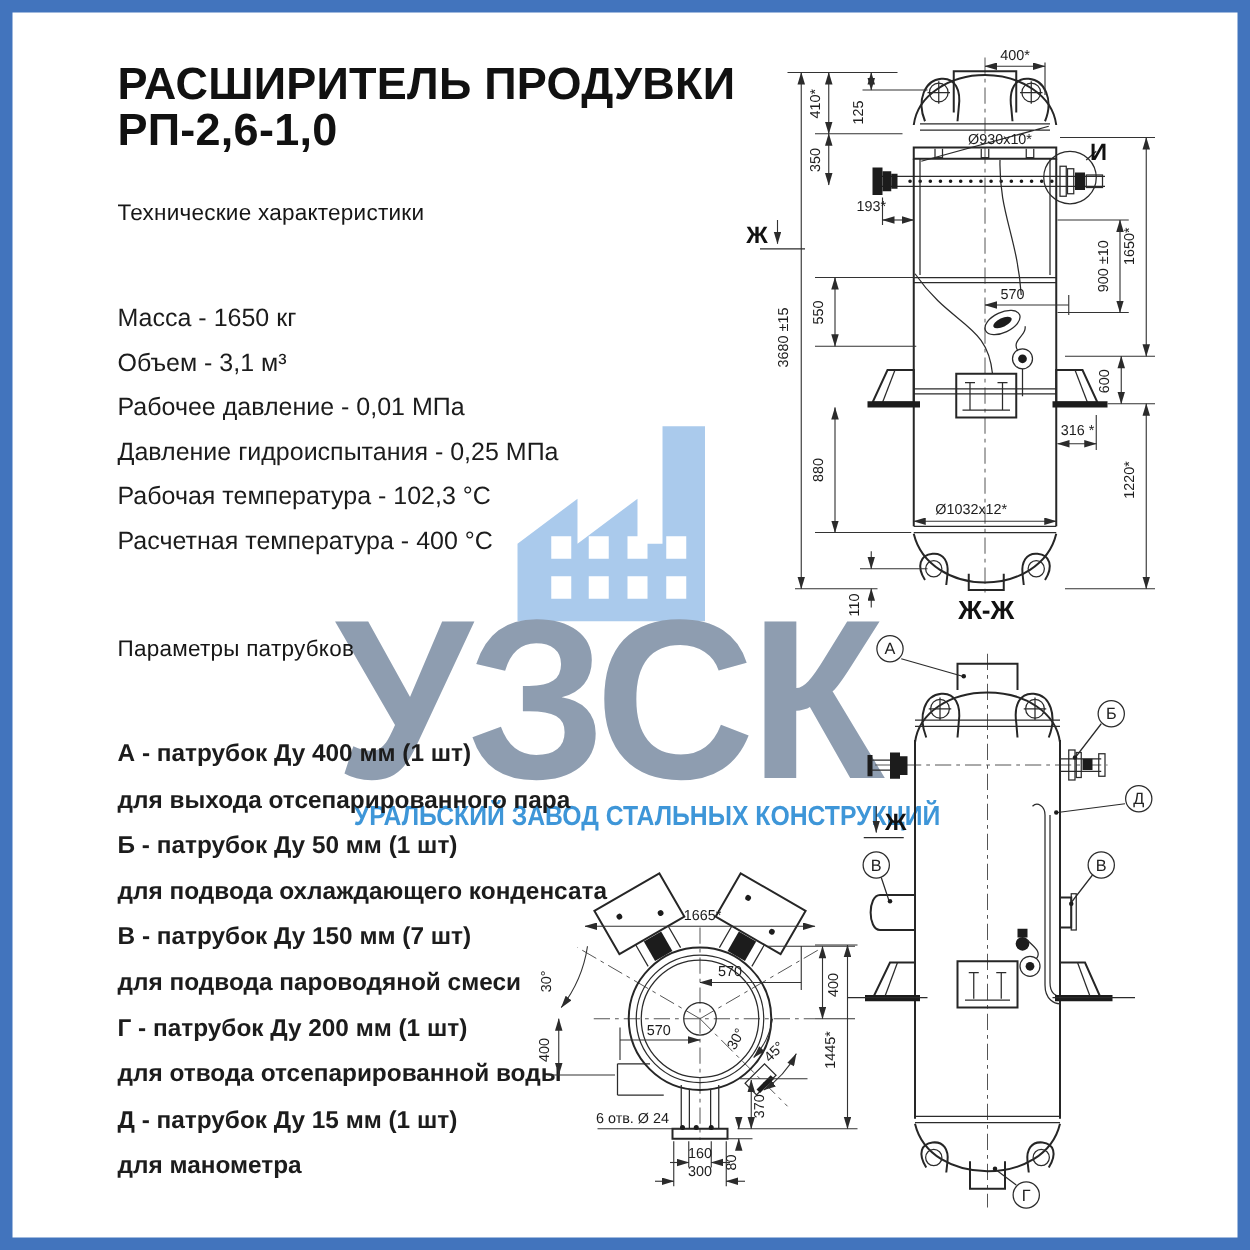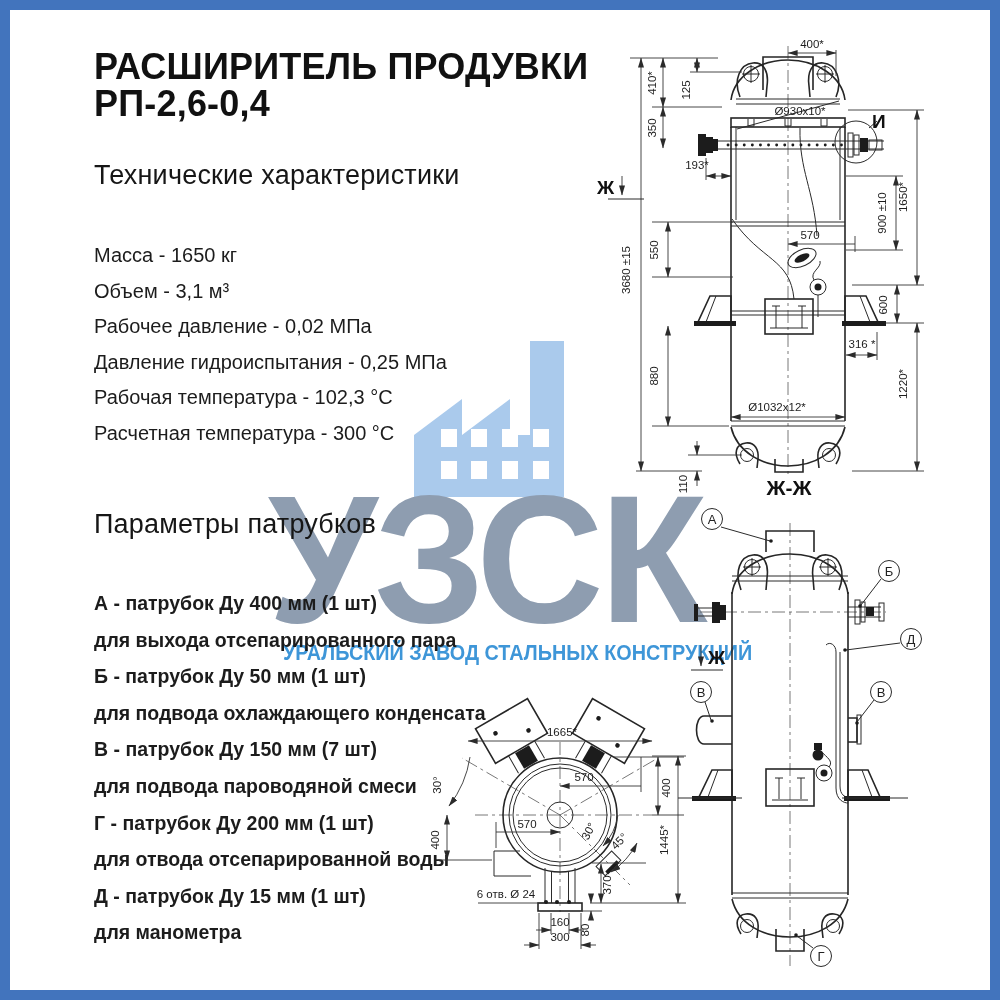--- a/index.html
+++ b/index.html
@@ -9,21 +9,21 @@
   
   .wm{position:absolute;inset:0;z-index:1;}
   .wm-abbr{position:absolute;left:268px;top:468px;font-size:182px;font-weight:bold;line-height:1;
            color:#8e9db0;letter-spacing:-4px;transform:scaleX(.97);transform-origin:left top;white-space:nowrap;}
   .wm-name{position:absolute;left:283px;top:640px;font-size:22px;font-weight:bold;color:#3e96d8;
            letter-spacing:0;transform:scaleX(.9);transform-origin:left top;white-space:nowrap;}
   .wm-icon{position:absolute;left:412px;top:337px;}
   
   .content{position:absolute;inset:0;z-index:2;}
   .title{position:absolute;left:94px;top:48px;font-size:36px;font-weight: bold;line-height:37px;letter-spacing:.2px;color:#111;}
-  .h2{position:absolute;left:94px;font-size:27px;font-weight:400;color:#161616;letter-spacing:.2px;}
+  .h2{position:absolute;left:94px;font-size:18px;font-weight:400;color:#161616;letter-spacing:.2px;}
   .h2.spec{top:160px;} .h2.noz{top:509px;}
   .list{position:absolute;left:94px;font-size:20px;color:#1c1c1c;}
   .list.spec{top:238px;} .list.spec div{line-height:35.5px;}
   .list.noz{top:585px;font-size:19.5px;} .list.noz div{line-height:36.6px;font-weight:bold;}
   
   svg.drawings{position:absolute;left:0;top:0;z-index:3;}
   .ol{fill:none;stroke:#262626;stroke-width:1.6;}
   .tl{fill:none;stroke:#2b2b2b;stroke-width:1;}
   .dl{fill:none;stroke:#333;stroke-width:.9;}
   .cl{fill:none;stroke:#555;stroke-width:.8;stroke-dasharray:13 4 3 4;}
@@ -52,31 +52,31 @@
         <rect x="121" y="124" width="16" height="18"></rect>
     </g>
   </svg>
   <div class="wm-abbr">УЗСК</div>
   <div class="wm-name">УРАЛЬСКИЙ ЗАВОД СТАЛЬНЫХ КОНСТРУКЦИЙ</div>
 </div>
 
 <div class="content">
   <div class="title">
     <div>РАСШИРИТЕЛЬ ПРОДУВКИ</div>
-    <div>РП-2,6-0,4</div>
+    <div>РП-2,6-1,0</div>
   </div>
 
   <div class="h2 spec">Технические характеристики</div>
   <div class="list spec">
     <div>Масса - 1650 кг</div>
     <div>Объем - 3,1 м³</div>
-    <div>Рабочее давление - 0,02 МПа</div>
+    <div>Рабочее давление - 0,01 МПа</div>
     <div>Давление гидроиспытания - 0,25 МПа</div>
     <div>Рабочая температура - 102,3 °С</div>
-    <div>Расчетная температура - 300 °С</div>
+    <div>Расчетная температура - 400 °С</div>
   </div>
 
   <div class="h2 noz">Параметры патрубков</div>
   <div class="list noz">
     <div>А - патрубок Ду 400 мм (1 шт)</div>
     <div>для выхода отсепарированного пара</div>
     <div>Б - патрубок Ду 50 мм (1 шт)</div>
     <div>для подвода охлаждающего конденсата</div>
     <div>В - патрубок Ду 150 мм (7 шт)</div>
     <div>для подвода пароводяной смеси</div>

